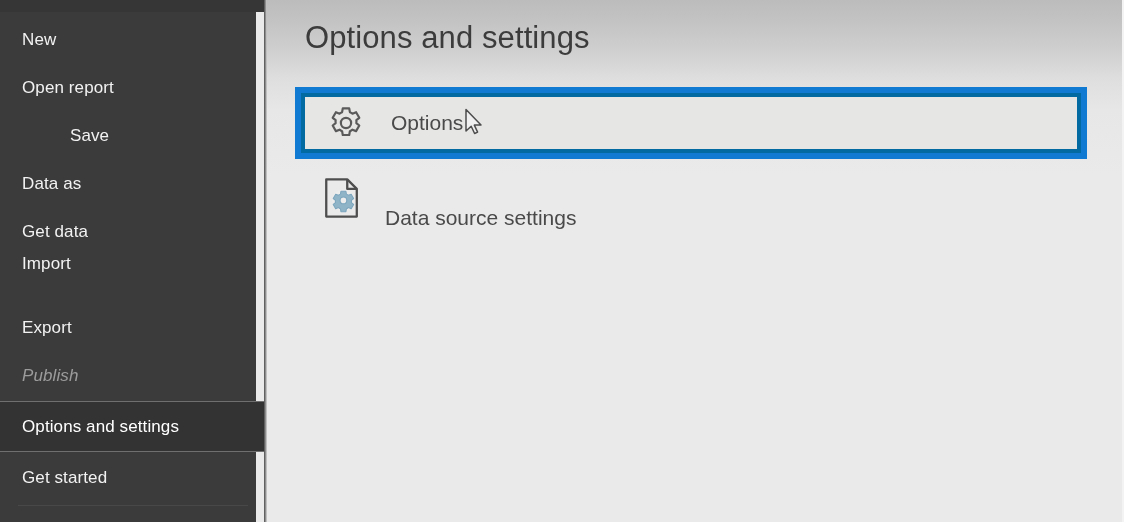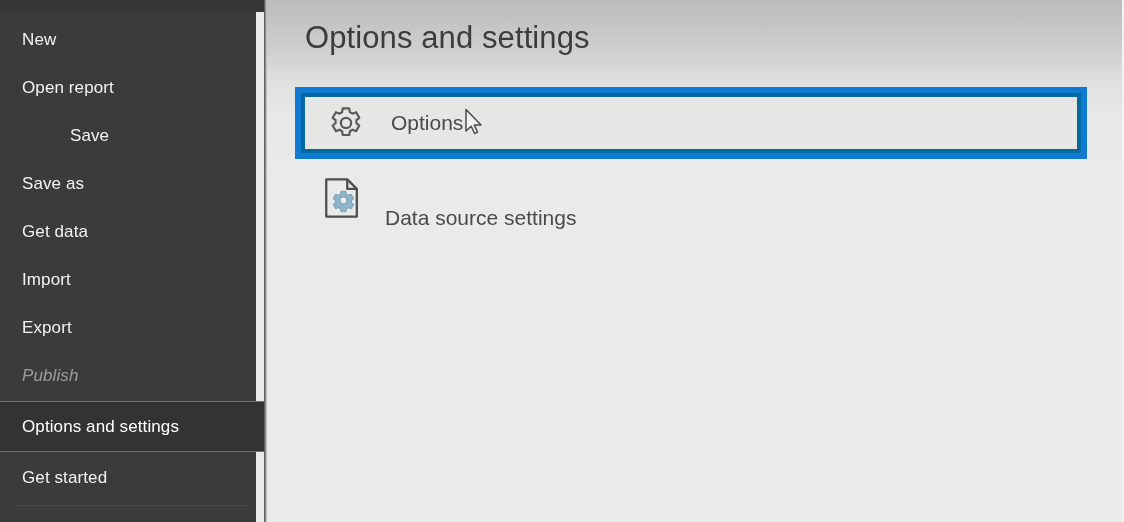--- a/index.html
+++ b/index.html
@@ -214,28 +214,28 @@
 
       <div class="nav-item" style="top:64px;">
         <span>Open report</span>
       </div>
 
       <div class="nav-item" style="top:112px;margin-left:48px;">
         <span>Save</span>
       </div>
 
       <div class="nav-item" style="top:160px;">
-        <span>Save as</span>
+        <span>Data as</span>
       </div>
 
       <div class="nav-item" style="top:208px;">
         <span>Get data</span>
       </div>
 
-      <div class="nav-item" style="top:256px;">
+      <div class="nav-item" style="top:240px;">
         <span>Import</span>
       </div>
 
       <div class="nav-item" style="top:304px;">
         <span>Export</span>
       </div>
 
       <div class="nav-item disabled" style="top:352px;">
         <span>Publish</span>
       </div>

